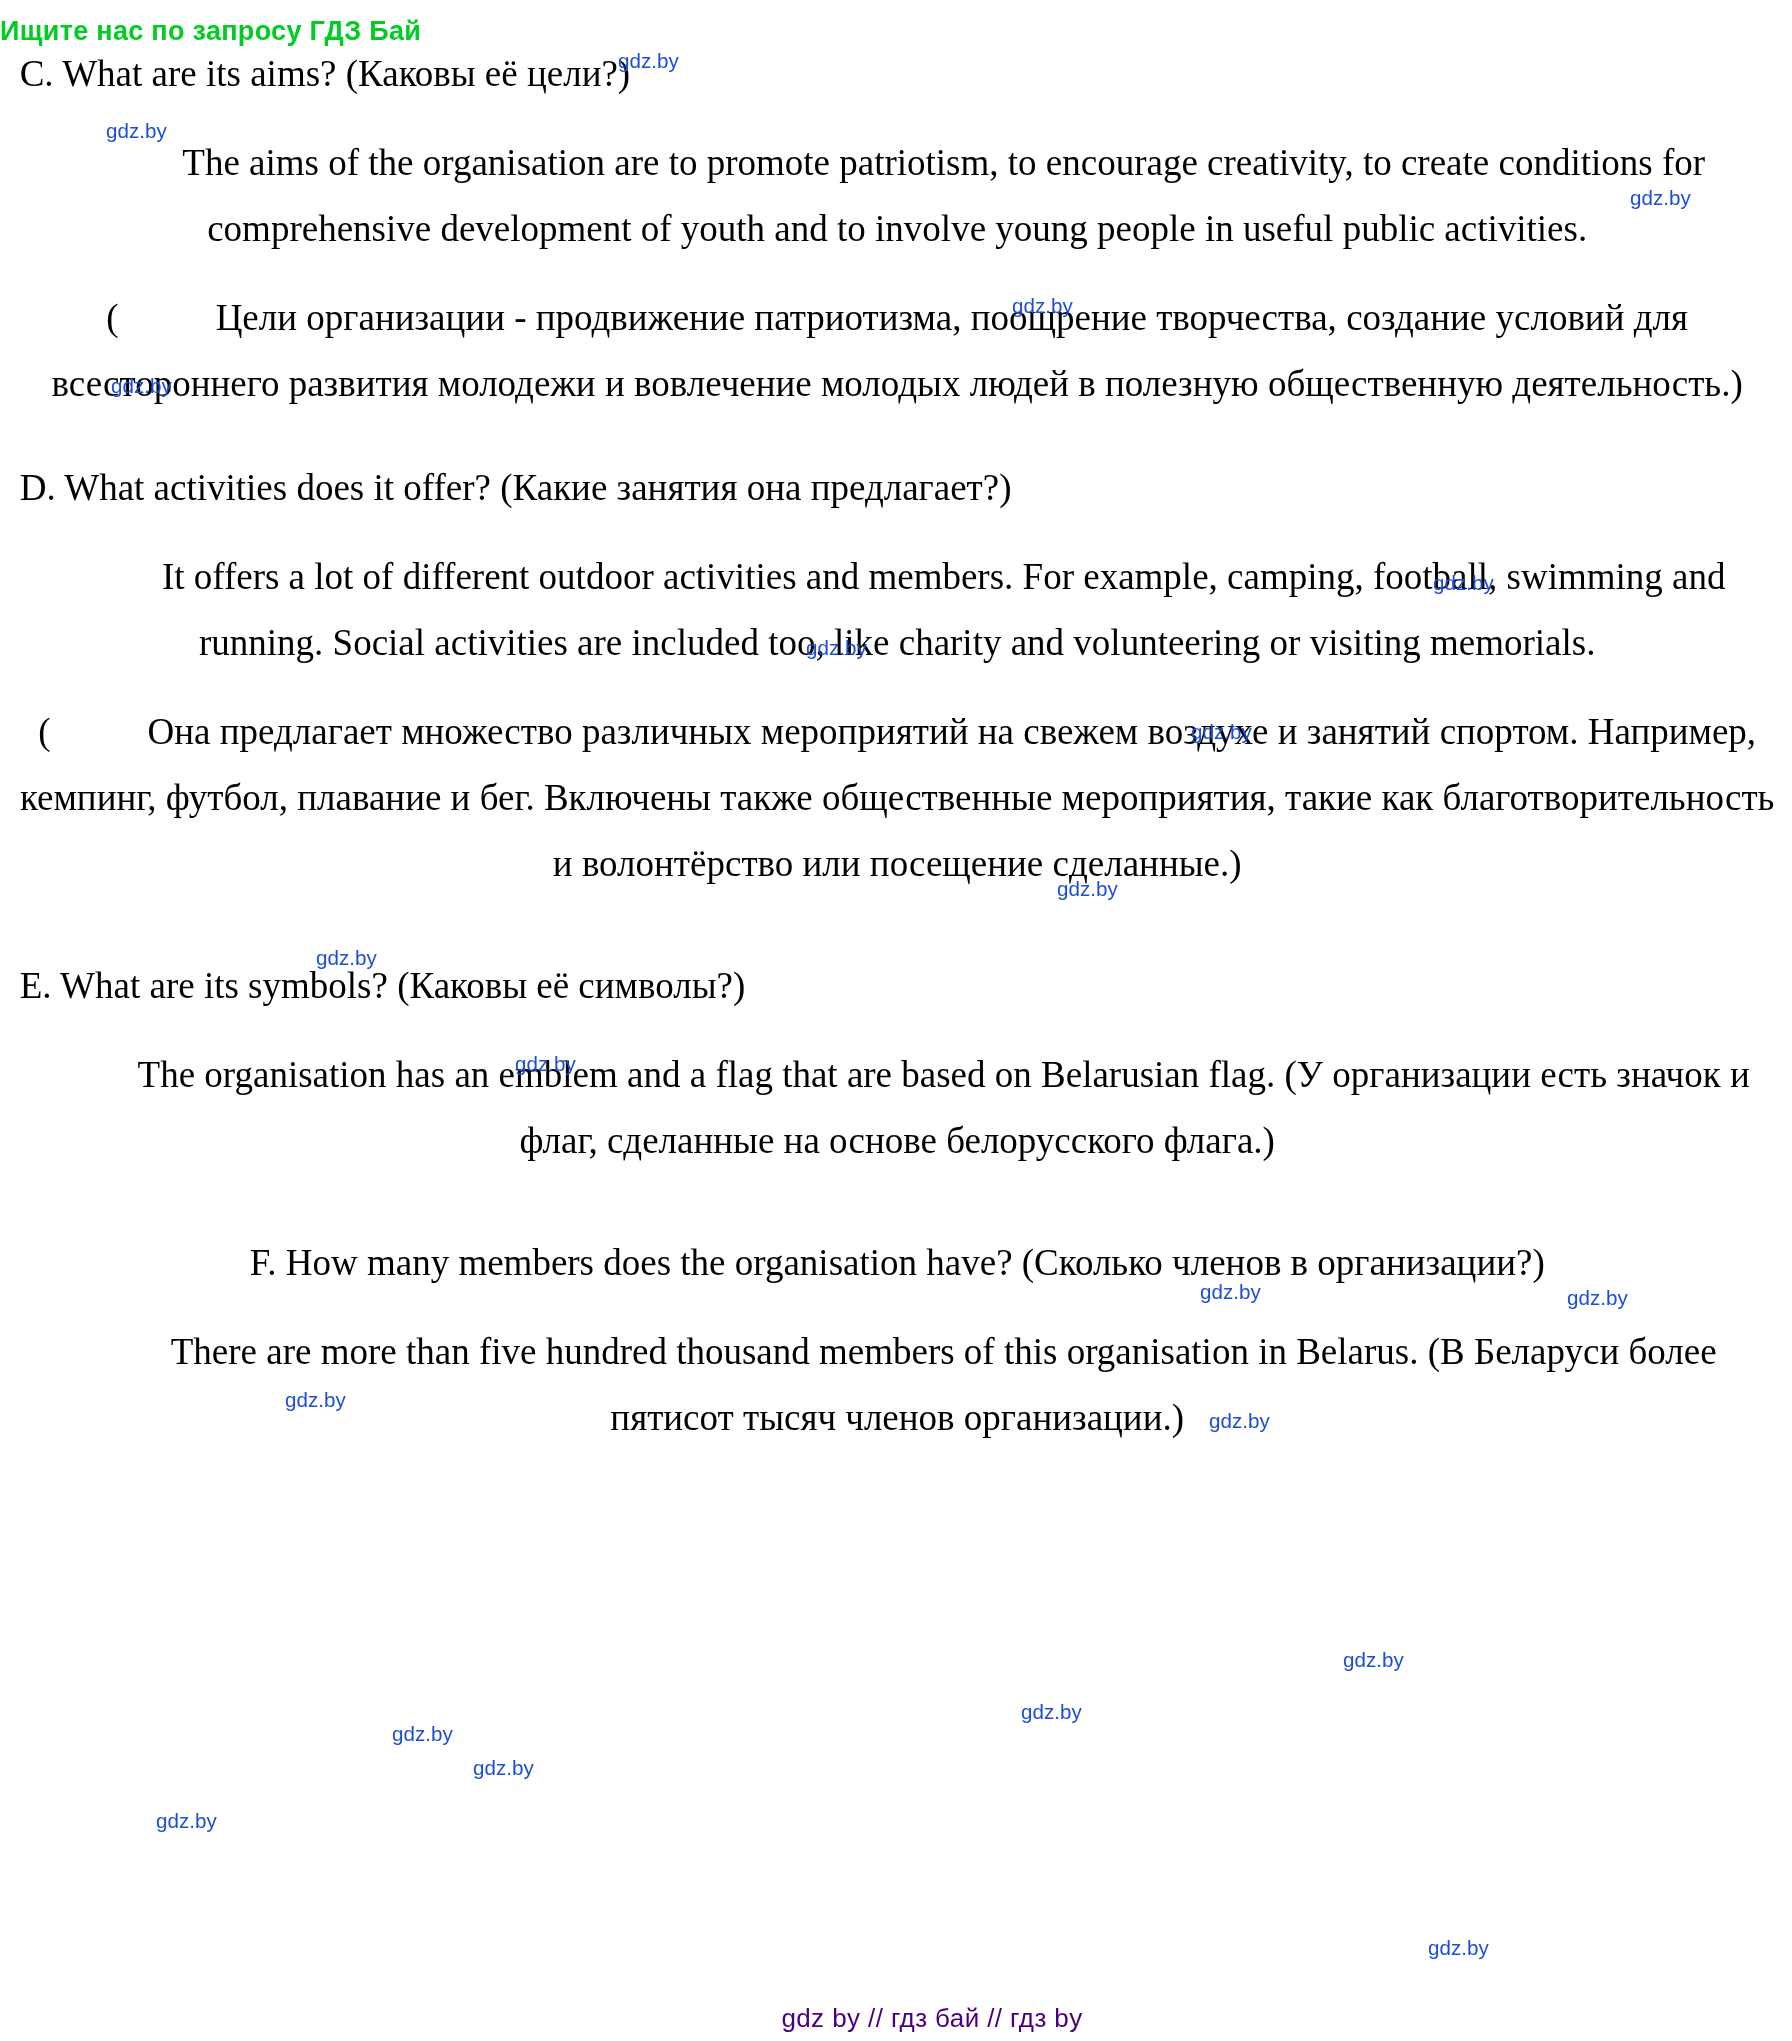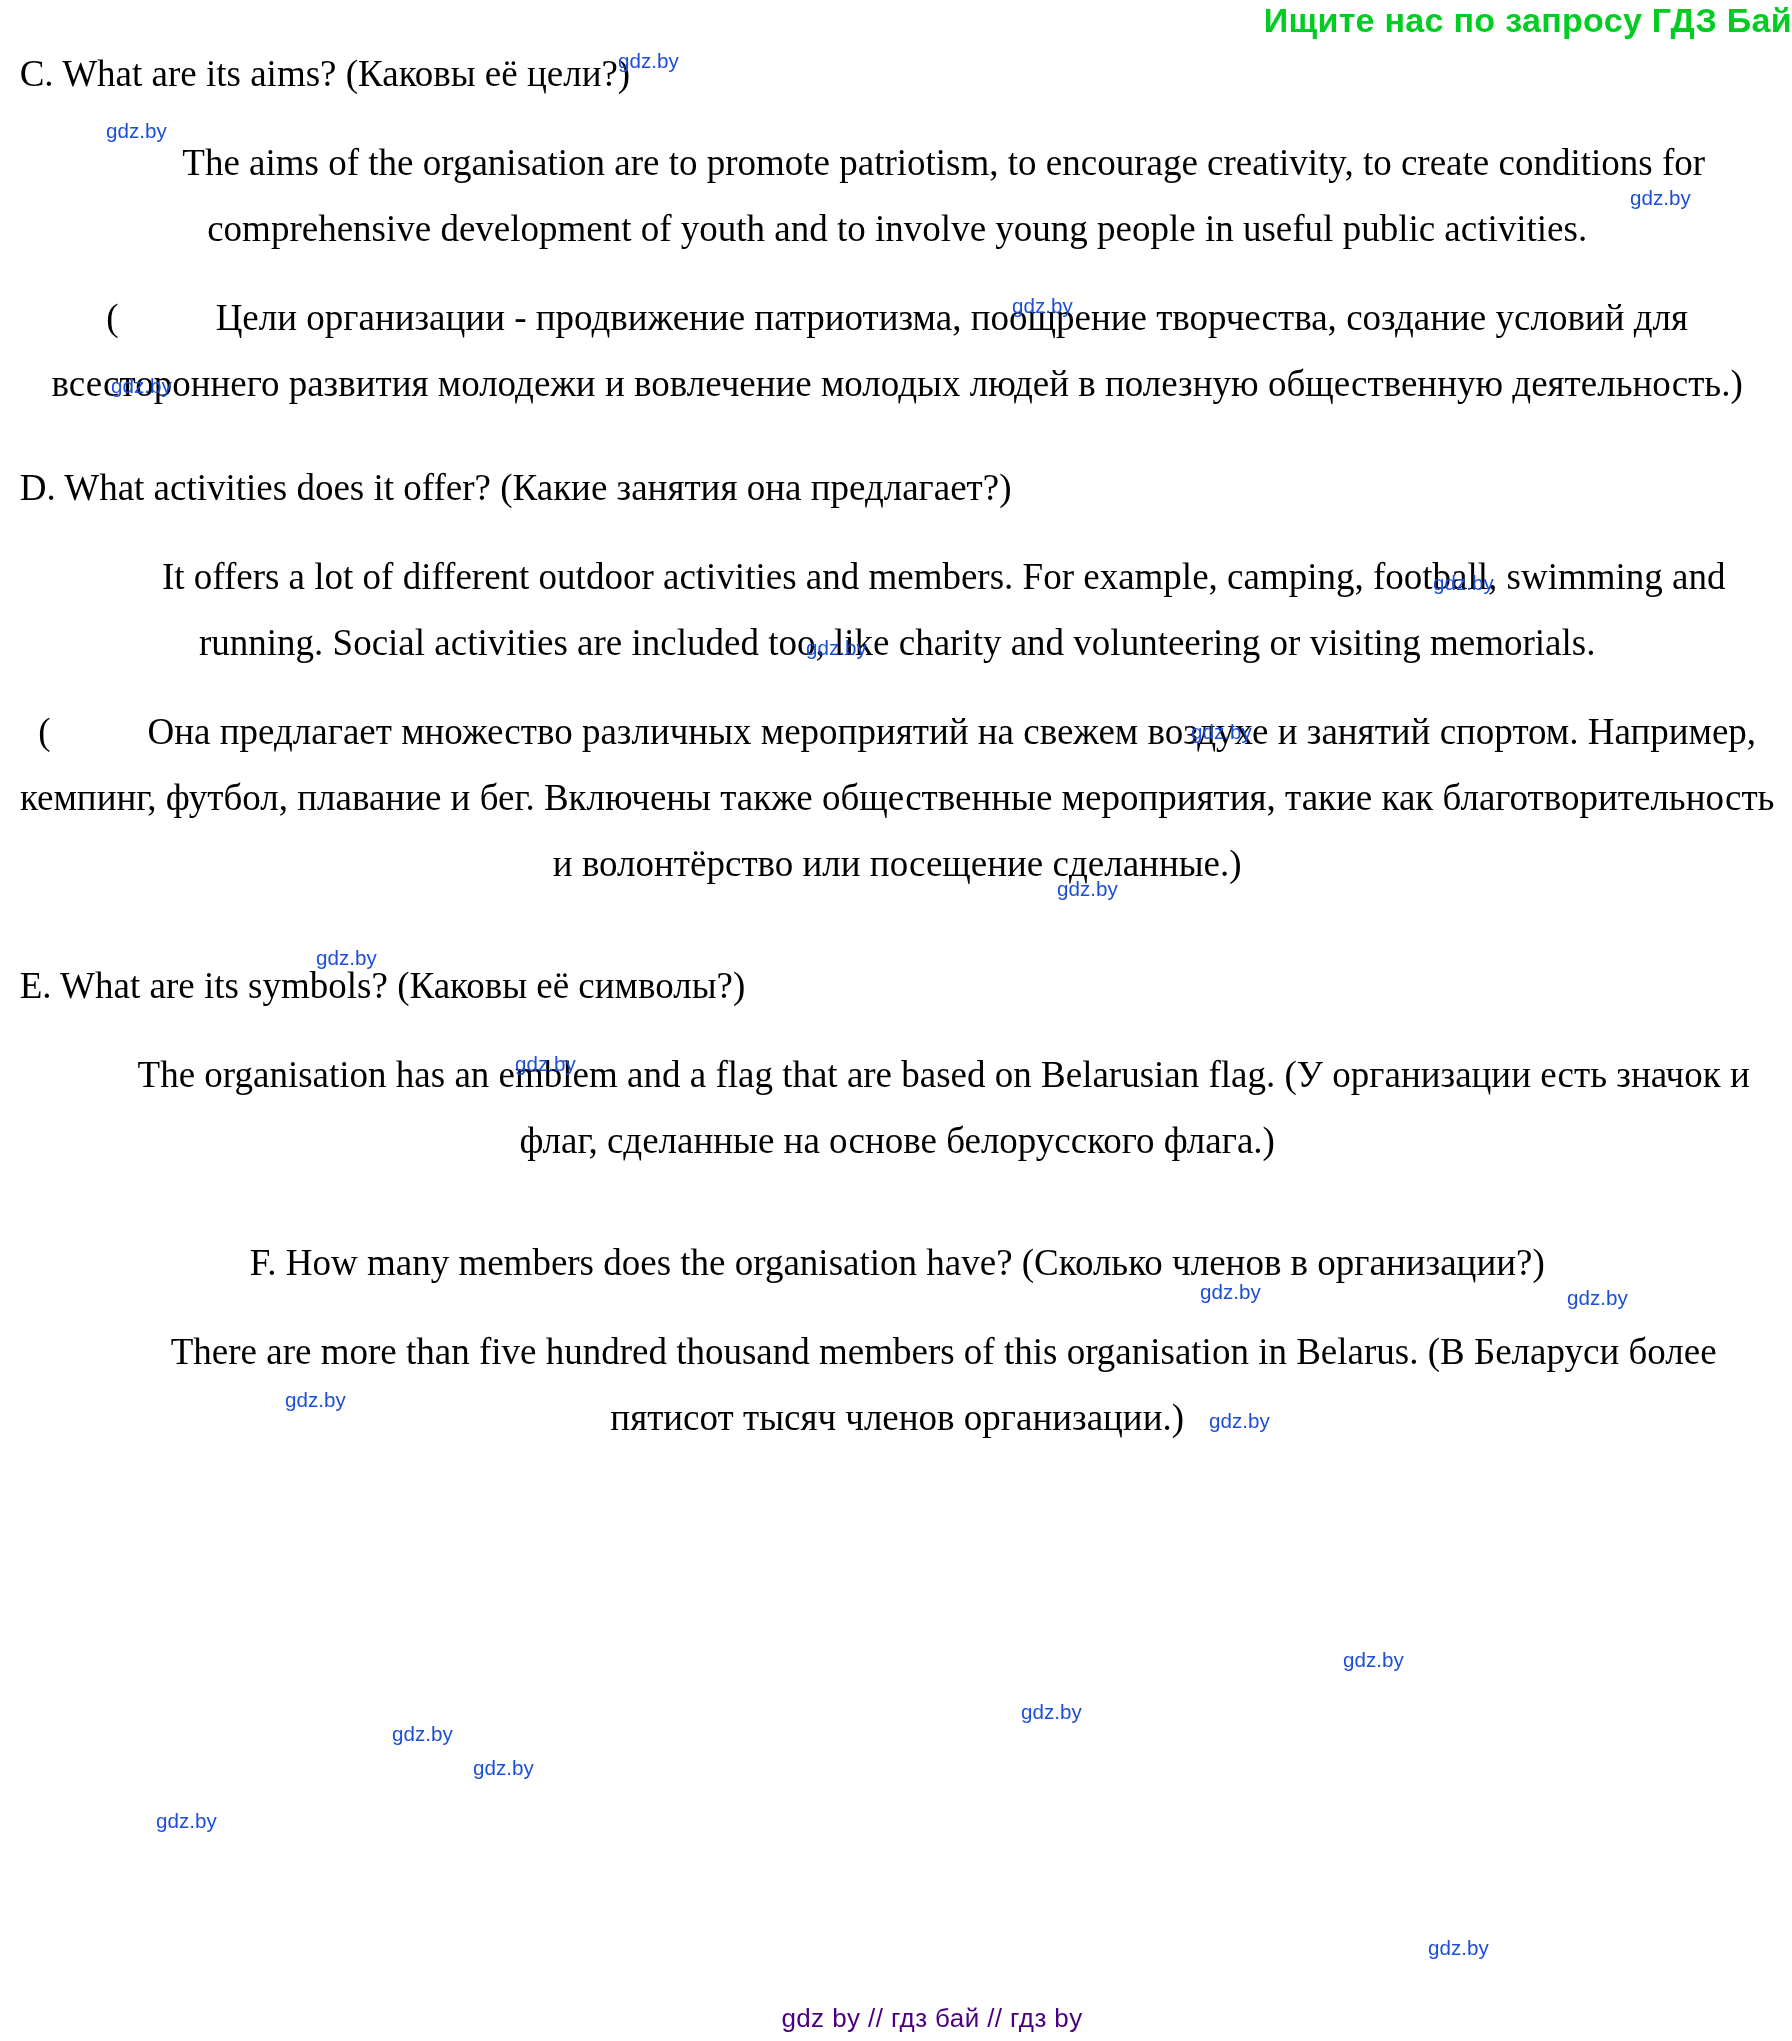--- a/index.html
+++ b/index.html
@@ -20,27 +20,27 @@
   #page {
     position: relative;
     width: 1792px;
     height: 2041px;
     background: #ffffff;
   }
 
   
   .promo-header {
     position: absolute;
-    top: 1px;
+    top: 16px;
     left: 0;
     width: 100%;
-    text-align: right;
+    text-align: left;
     font-family: "Liberation Sans", "DejaVu Sans", sans-serif;
     font-weight: bold;
-    font-size: 34px;
+    font-size: 27px;
     letter-spacing: 0.3px;
     color: #00cc22;
     white-space: nowrap;
   }
 
   
   .promo-footer {
     position: absolute;
     bottom: 7.2px;
     left: 0;

